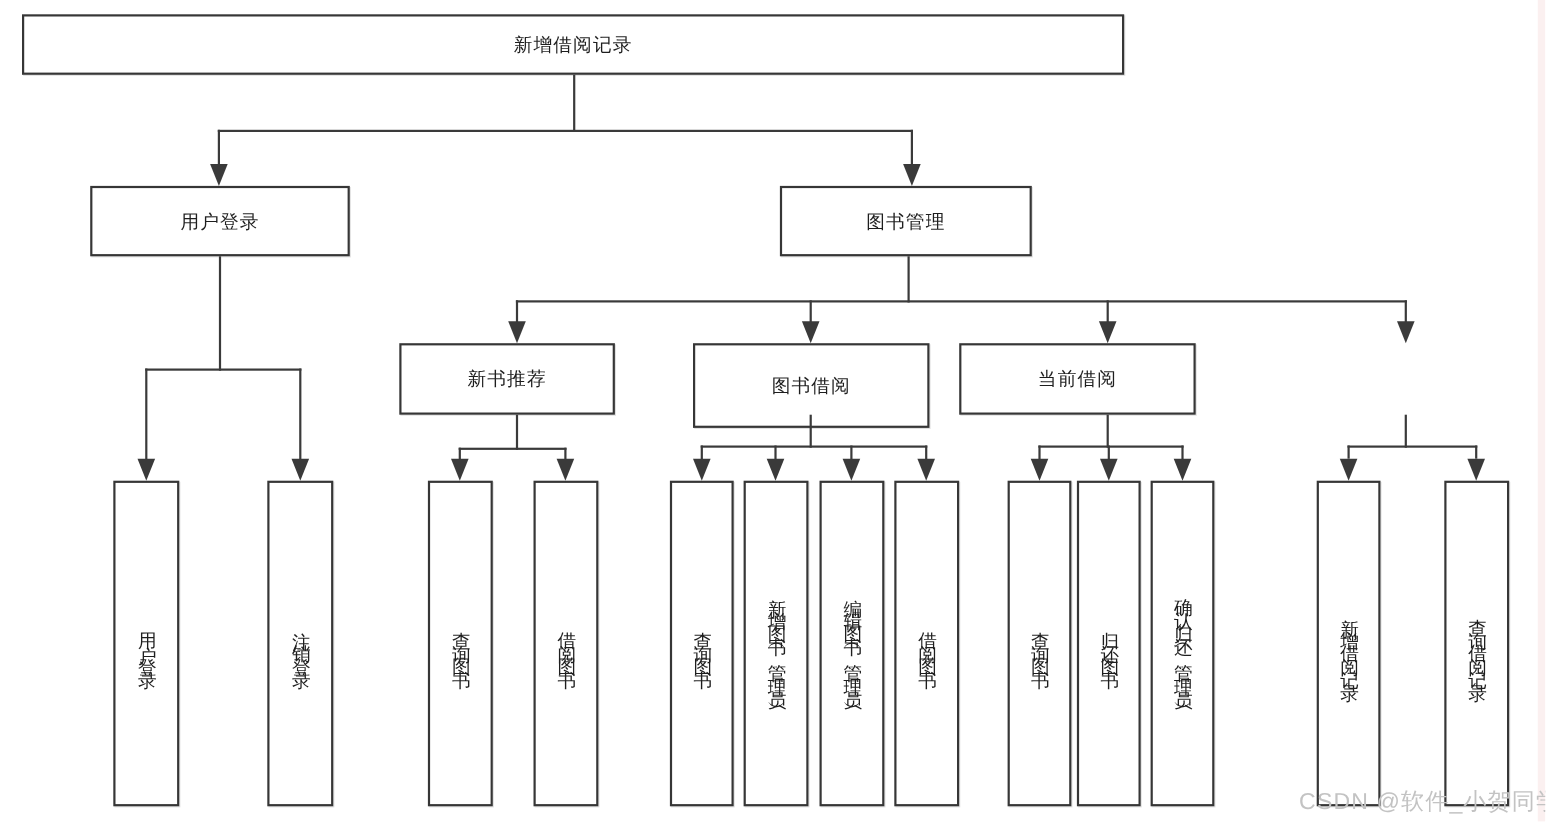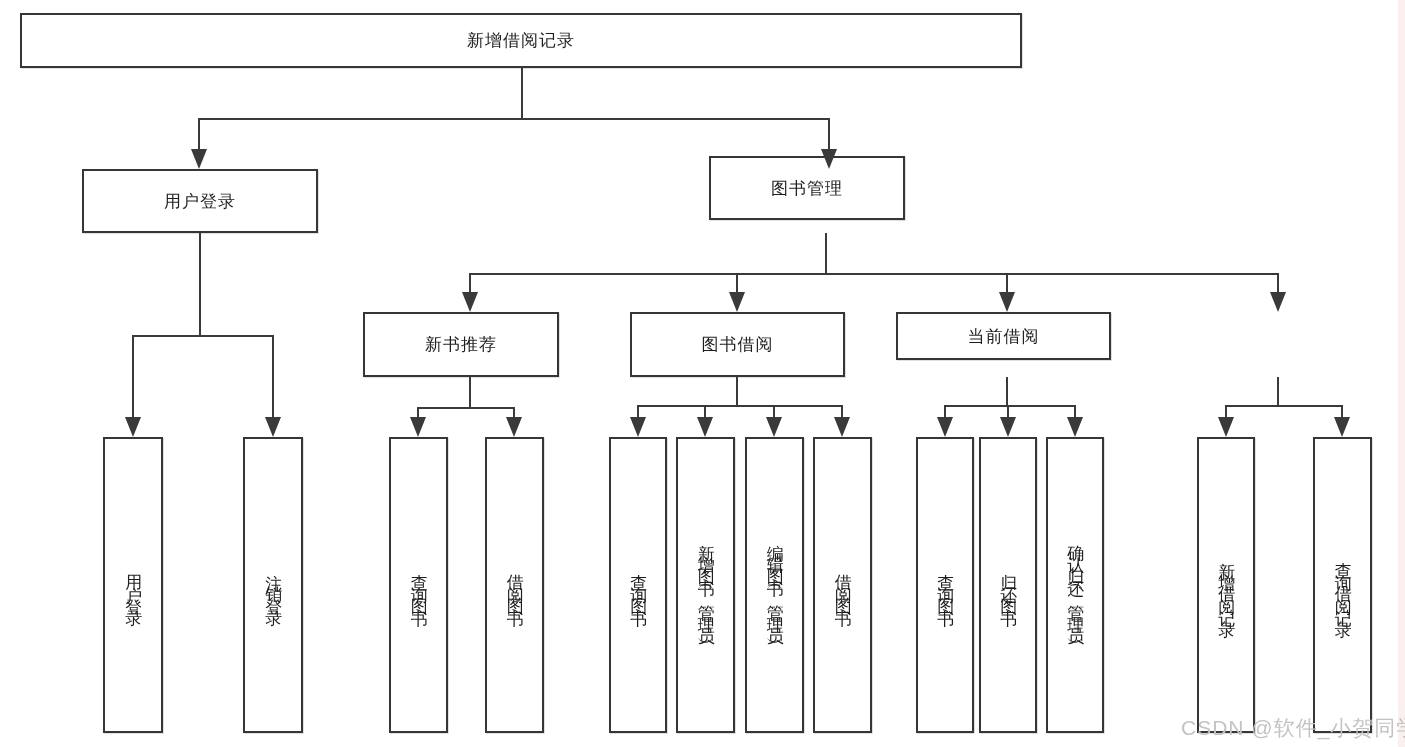--- a/index.html
+++ b/index.html
@@ -61,33 +61,33 @@
 <div class="canvas">
 
   <div class="node" style="left:20px;top:13px;width:1002px;height:55px">
     <span>新增借阅记录</span>
   </div>
 
   <div class="node" style="left:82px;top:169px;width:236px;height:64px">
     <span>用户登录</span>
   </div>
 
-  <div class="node" style="left:709px;top:156px;width:196px;height:64px">
+  <div class="node" style="left:709px;top:169px;width:229px;height:64px">
     <span>图书管理</span>
   </div>
 
   <div class="node" style="left:363px;top:312px;width:196px;height:65px">
     <span>新书推荐</span>
   </div>
 
-  <div class="node" style="left:630px;top:312px;width:215px;height:65px">
+  <div class="node" style="left:630px;top:312px;width:215px;height:77px">
     <span>图书借阅</span>
   </div>
 
-  <div class="node" style="left:896px;top:312px;width:215px;height:48px">
+  <div class="node" style="left:872px;top:312px;width:215px;height:65px">
     <span>当前借阅</span>
   </div>
 
 
   <div class="node leaf" style="left:103px;top:437px;width:60px;height:296px">
     <span>用户登录</span>
   </div>
 
   <div class="node leaf" style="left:243px;top:437px;width:60px;height:296px">
     <span>注销登录</span>

